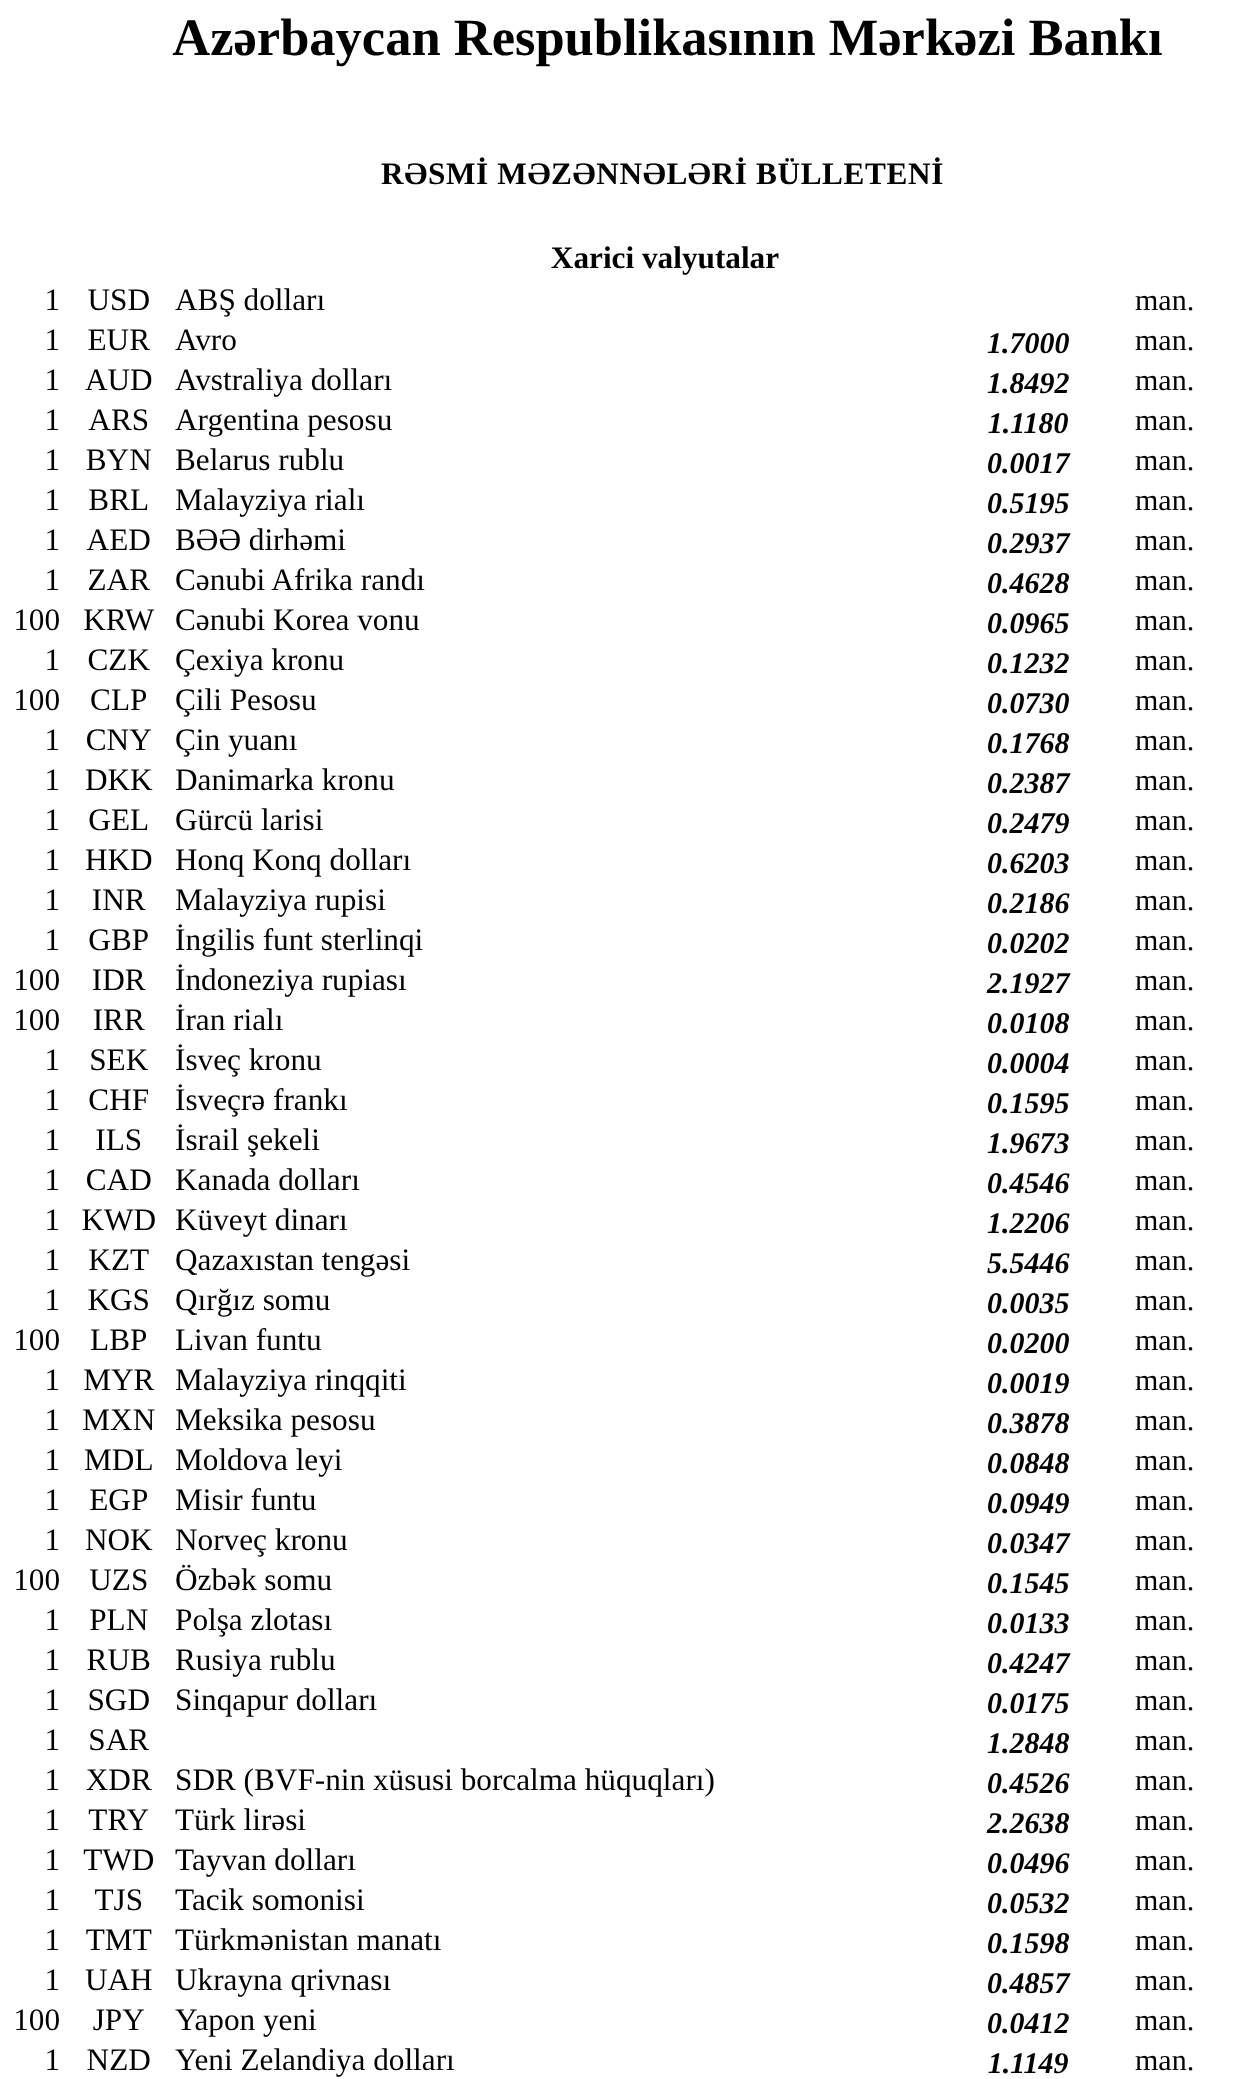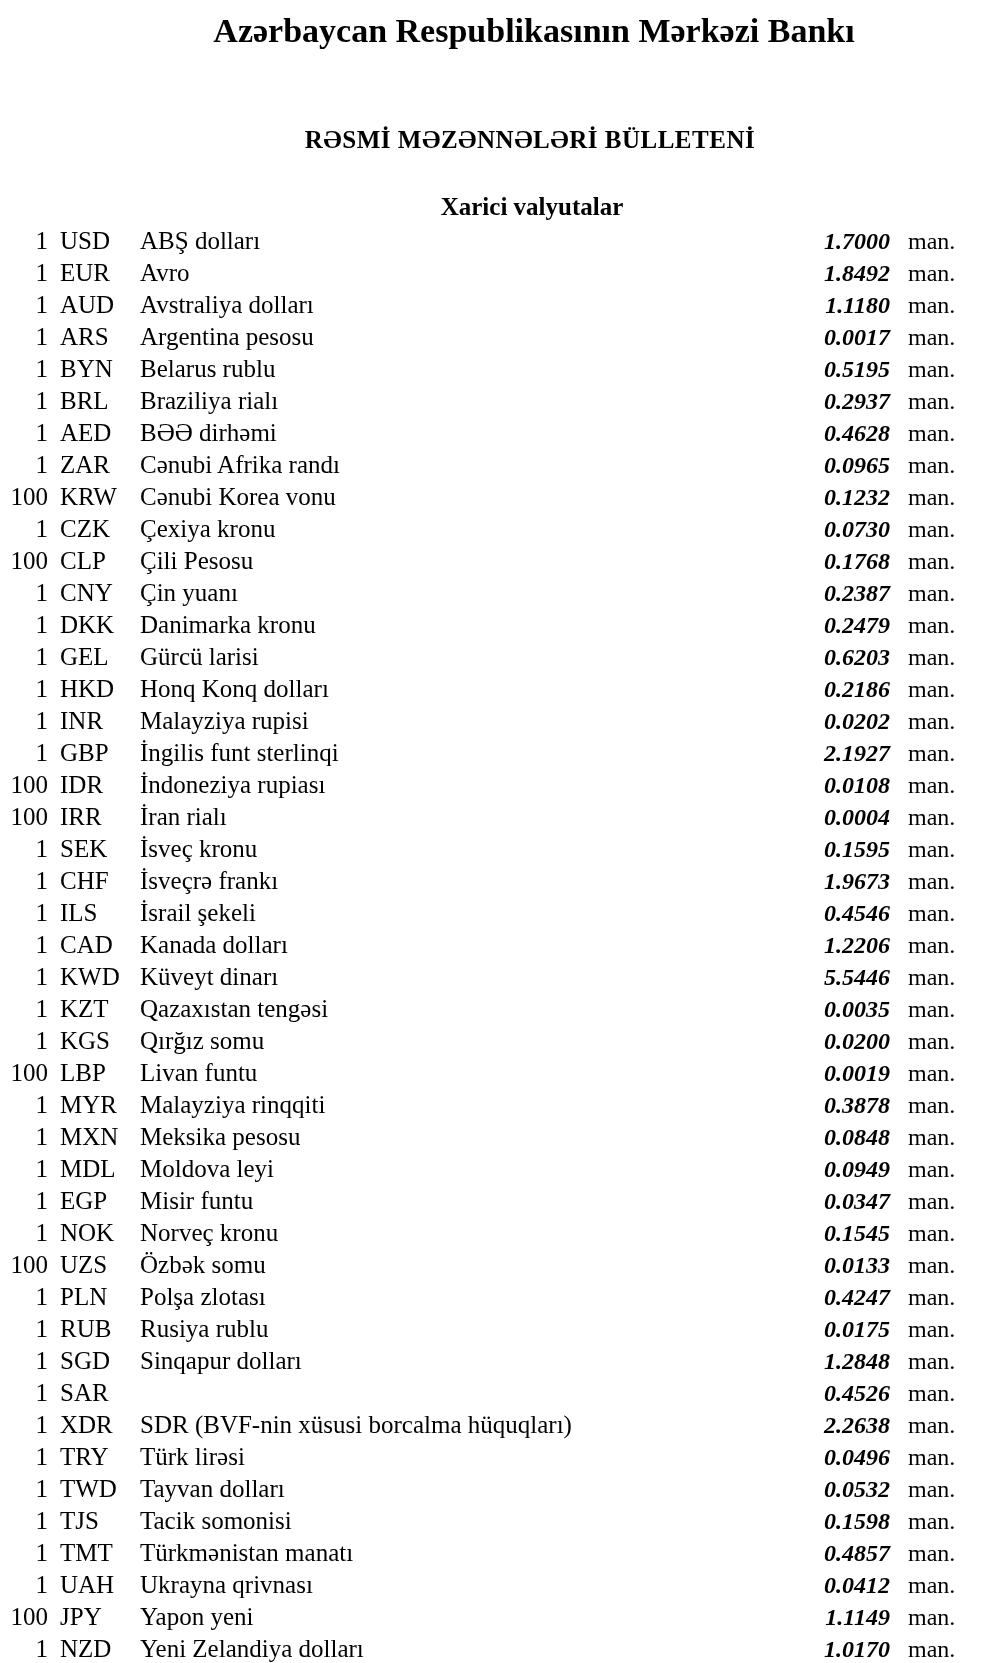--- a/index.html
+++ b/index.html
@@ -16,21 +16,21 @@
     font-family: "Liberation Serif", serif;
     overflow: hidden;
   }
   .hline {
     position: absolute;
     right: 0;
     text-align: center;
     font-weight: bold;
     white-space: nowrap;
   }
-  .bank-title   { top: 12px;  left: 68px;  font-size: 34px; line-height: 38px; }
+  .bank-title   { top: 12px;  left: 68px;  font-size: 42px; line-height: 38px; }
   .date-line    { top: 56px;  left: 200px; font-size: 25px; line-height: 32px; }
   .subtitle     { top: 90px;  left: 56px;  font-size: 25px; line-height: 32px; }
   .bulletin     { top: 124px; left: 60px;  font-size: 25px; line-height: 32px; letter-spacing: 0.5px; }
   .section-title{ top: 191px; left: 64px;  font-size: 25px; line-height: 32px; }
 
   .rows {
     position: absolute;
     top: 225px;
     left: 0;
     width: 1000px;
@@ -40,29 +40,30 @@
     height: 32px;
   }
   .row span {
     position: absolute;
     top: 0;
     line-height: 32px;
     font-size: 25px;
     white-space: nowrap;
   }
   .qty  { left: 0px;   width: 48px;  text-align: right; }
-  .code { left: 60px;  width: 70px;  text-align: left; }
+  .code { left: 60px;  width: 70px;  text-align: center; }
   .name { left: 140px; }
   .rate {
     left: 755px;
     width: 135px;
-    text-align: right;
+    text-align: center;
     font-weight: bold;
     font-style: italic;
     font-size: 24px !important;
+    margin-top: 34px;
   }
   .man  { left: 908px; font-size: 24px !important; }
 </style>
 </head>
 <body>
 
 <div class="page">
   <div class="hline bank-title">Azərbaycan Respublikasının Mərkəzi Bankı</div>
   <div class="hline section-title">Xarici valyutalar</div>
   <div class="hline bulletin">RƏSMİ MƏZƏNNƏLƏRİ BÜLLETENİ</div>
@@ -104,21 +105,21 @@
     <span class="qty">1</span>
     <span class="code">BYN</span>
     <span class="name">Belarus rublu</span>
     <span class="rate">0.5195</span>
     <span class="man">man.</span>
   </div>
 
   <div class="row">
     <span class="qty">1</span>
     <span class="code">BRL</span>
-    <span class="name">Braziliya rialı</span>
+    <span class="name">Malayziya rialı</span>
     <span class="rate">0.2937</span>
     <span class="man">man.</span>
   </div>
 
   <div class="row">
     <span class="qty">1</span>
     <span class="code">AED</span>
     <span class="name">BƏƏ dirhəmi</span>
     <span class="rate">0.4628</span>
     <span class="man">man.</span>

